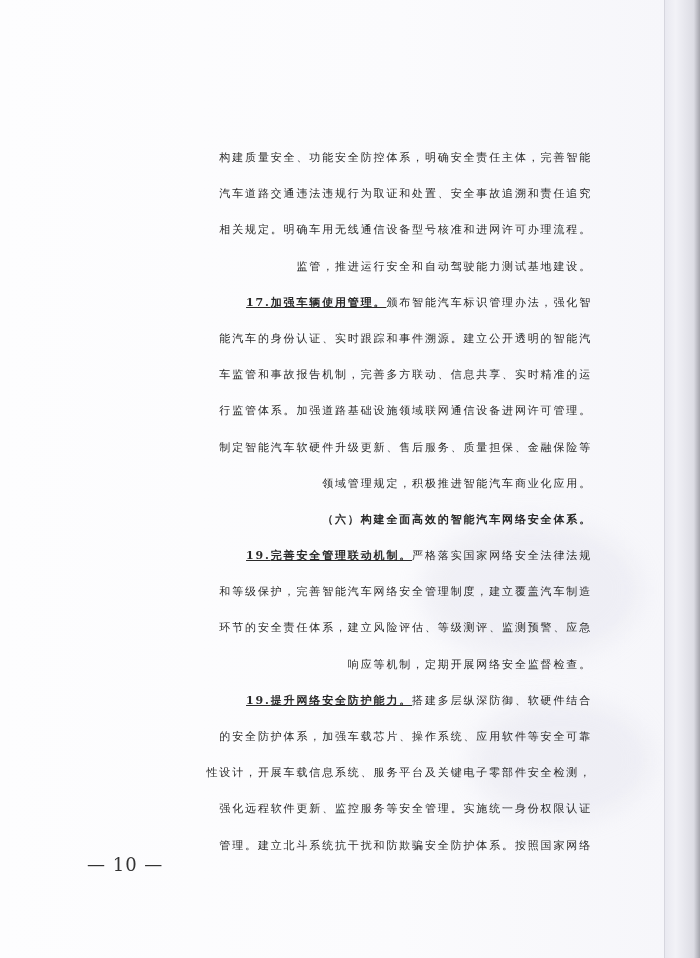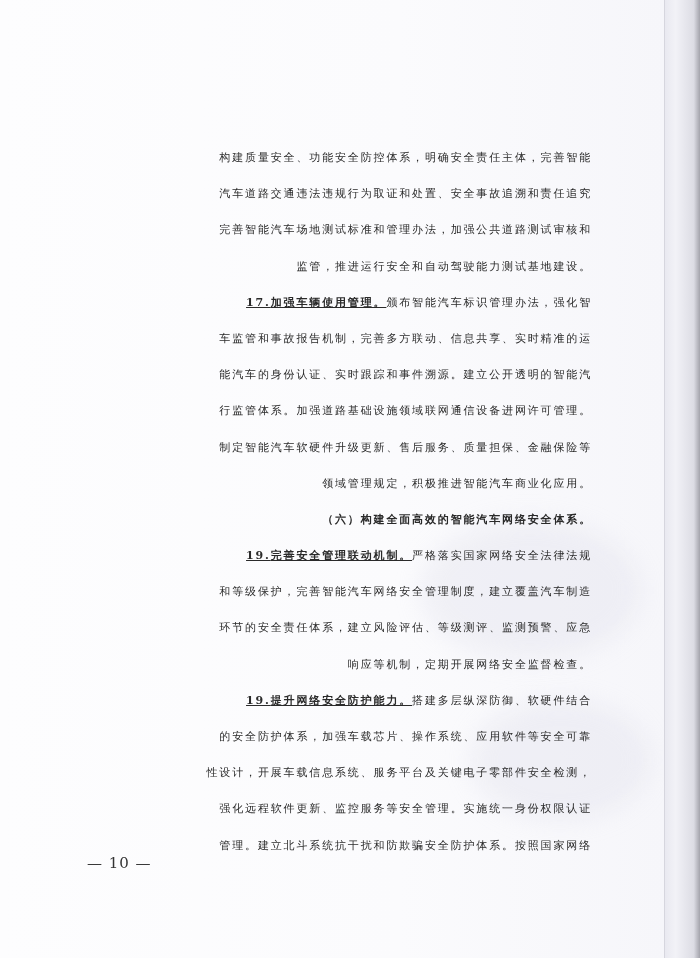--- a/index.html
+++ b/index.html
@@ -60,45 +60,45 @@
       text-decoration: underline;
     }
     .heading {
       padding-left: 33px;
       font-weight: bold;
     }
     .page-number {
       position: absolute;
       left: 87px;
       top: 854px;
-      font-size: 15px;
+      font-size: 18px;
       letter-spacing: 1px;
       color: #333;
     }
   </style>
 </head>
 <body>
 
 <div class="page">
   <div class="shadow-blotch" style="left:420px; top:520px; width:220px; height:140px;"></div>
   <div class="shadow-blotch" style="left:470px; top:700px; width:180px; height:120px;"></div>
 
   <div class="text-block" style="top:140px;">
 
     <div>
       <span class="line">构建质量安全、功能安全防控体系，明确安全责任主体，完善智能</span>
       <span class="line">汽车道路交通违法违规行为取证和处置、安全事故追溯和责任追究</span>
-      <span class="line">完善智能汽车场地测试标准和管理办法，加强公共道路测试审核和</span>
+      <span class="line">相关规定。明确车用无线通信设备型号核准和进网许可办理流程。</span>
       <span class="line">监管，推进运行安全和自动驾驶能力测试基地建设。</span>
     </div>
 
     <div>
       <span class="line indent"><span class="bold">17.</span><span class="bold">加强车辆使用管理。</span><span>颁布智能汽车标识管理办法，强化智</span></span>
+      <span class="line">能汽车的身份认证、实时跟踪和事件溯源。建立公开透明的智能汽</span>
       <span class="line">车监管和事故报告机制，完善多方联动、信息共享、实时精准的运</span>
-      <span class="line">能汽车的身份认证、实时跟踪和事件溯源。建立公开透明的智能汽</span>
       <span class="line">行监管体系。加强道路基础设施领域联网通信设备进网许可管理。</span>
       <span class="line">制定智能汽车软硬件升级更新、售后服务、质量担保、金融保险等</span>
       <span class="line">领域管理规定，积极推进智能汽车商业化应用。</span>
     </div>
 
     <div>
       <span class="line heading">（六）构建全面高效的智能汽车网络安全体系。</span>
     </div>
 
     <div>

